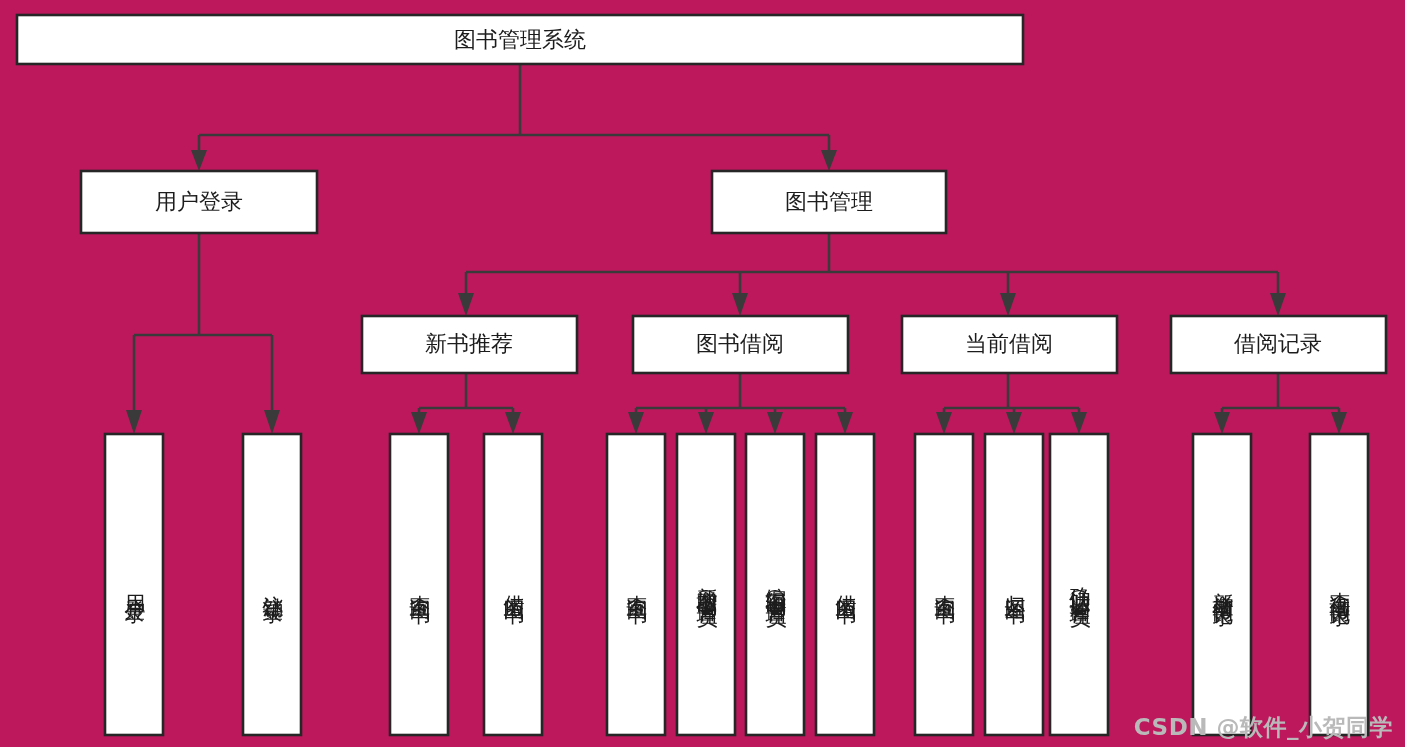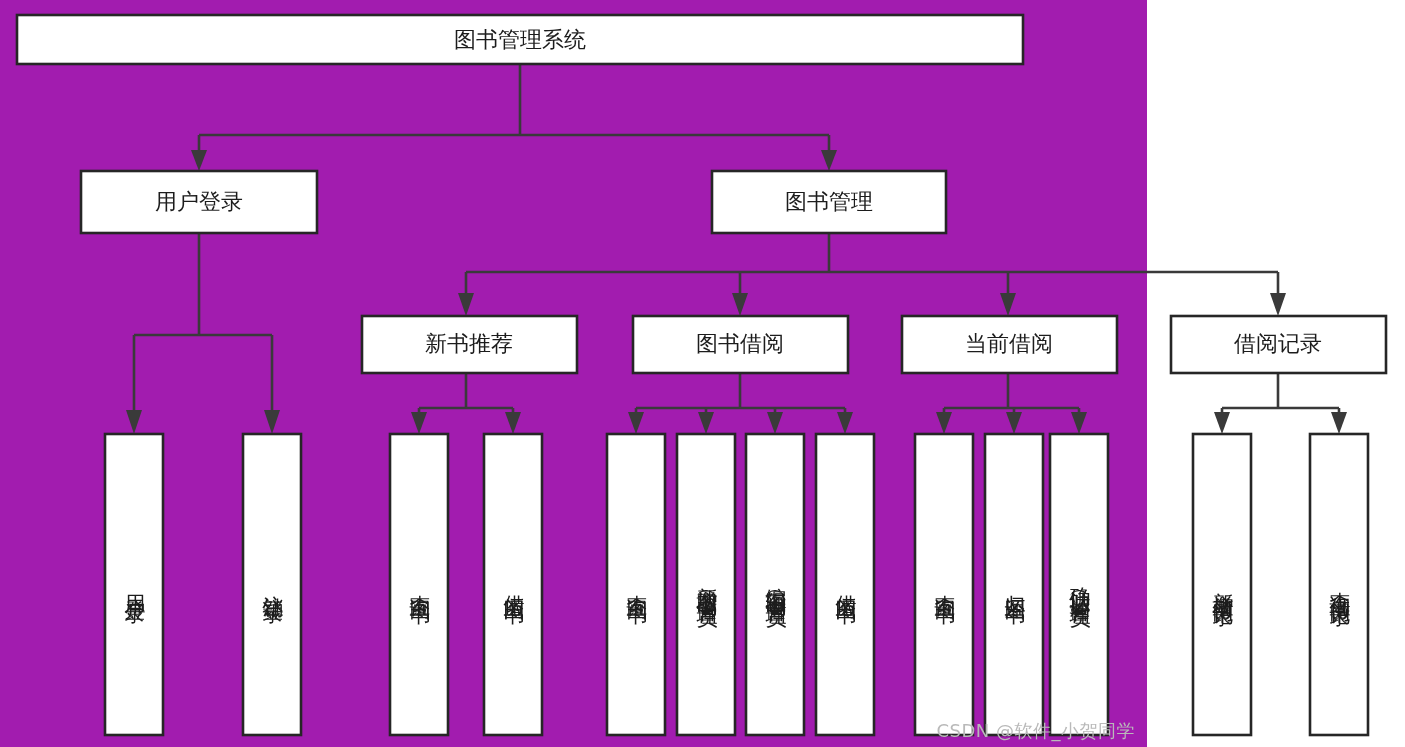--- a/index.html
+++ b/index.html
@@ -8,23 +8,23 @@
     background: #ffffff;
   }
   body {
     width: 1405px;
     height: 747px;
     font-family: "DejaVu Sans", "Liberation Sans", sans-serif;
     overflow: hidden;
   }
   #diagram-root {
     position: relative;
-    width: 1147px;
+    width: 1405px;
     height: 747px;
-    background: #a21caf;
+    background: #be185d;
   }
   svg#flow {
     position: absolute;
     top: 0;
     left: 0;
     width: 1405px;
     height: 747px;
     display: block;
   }
   .node-box {
@@ -56,26 +56,27 @@
     writing-mode: vertical-rl;
     text-orientation: upright;
     letter-spacing: 3px;
     dominant-baseline: middle;
     text-anchor: middle;
   }
   .watermark {
     position: absolute;
     right: 12px;
     bottom: 4px;
-    font-size: 18px;
+    font-size: 23px;
     color: #b9b9b9;
     font-family: "DejaVu Sans", "Liberation Sans", sans-serif;
     letter-spacing: 0.5px;
     white-space: nowrap;
     pointer-events: none;
+    font-weight: bold;
   }
 </style>
 </head>
 <body>
 
 <div id="diagram-root">
 
   <svg id="flow" viewBox="0 0 1405 747">
 
     <g>

